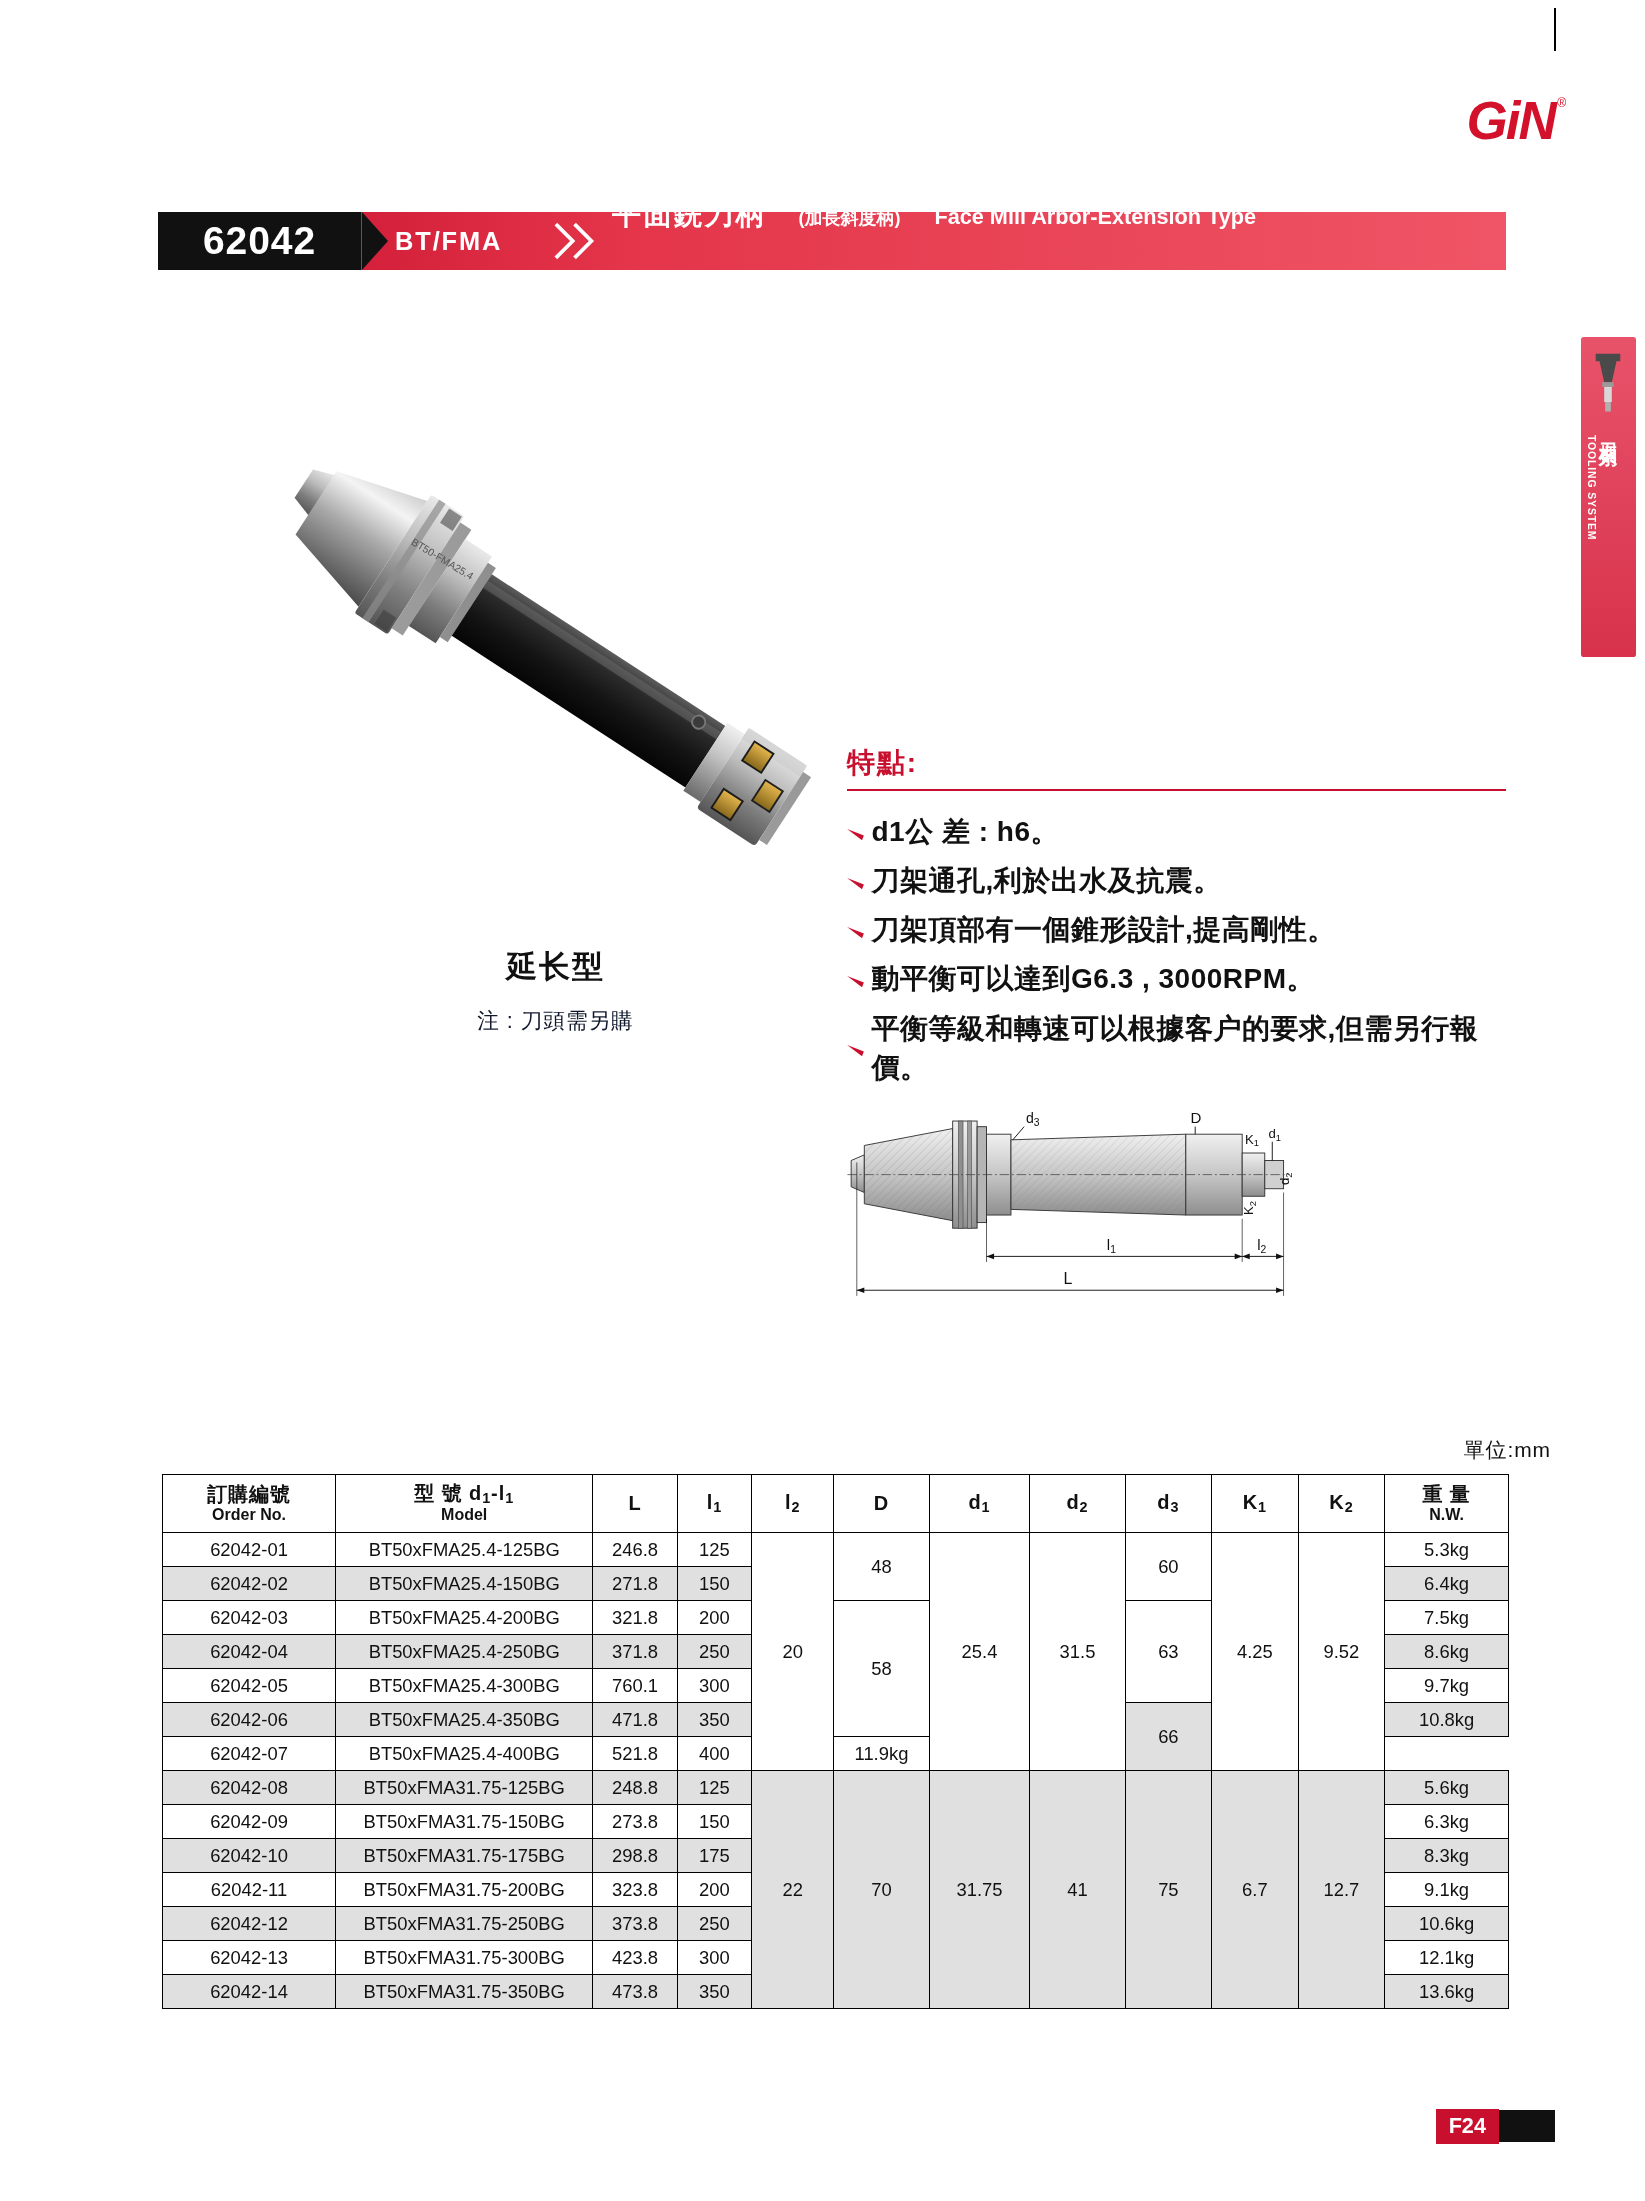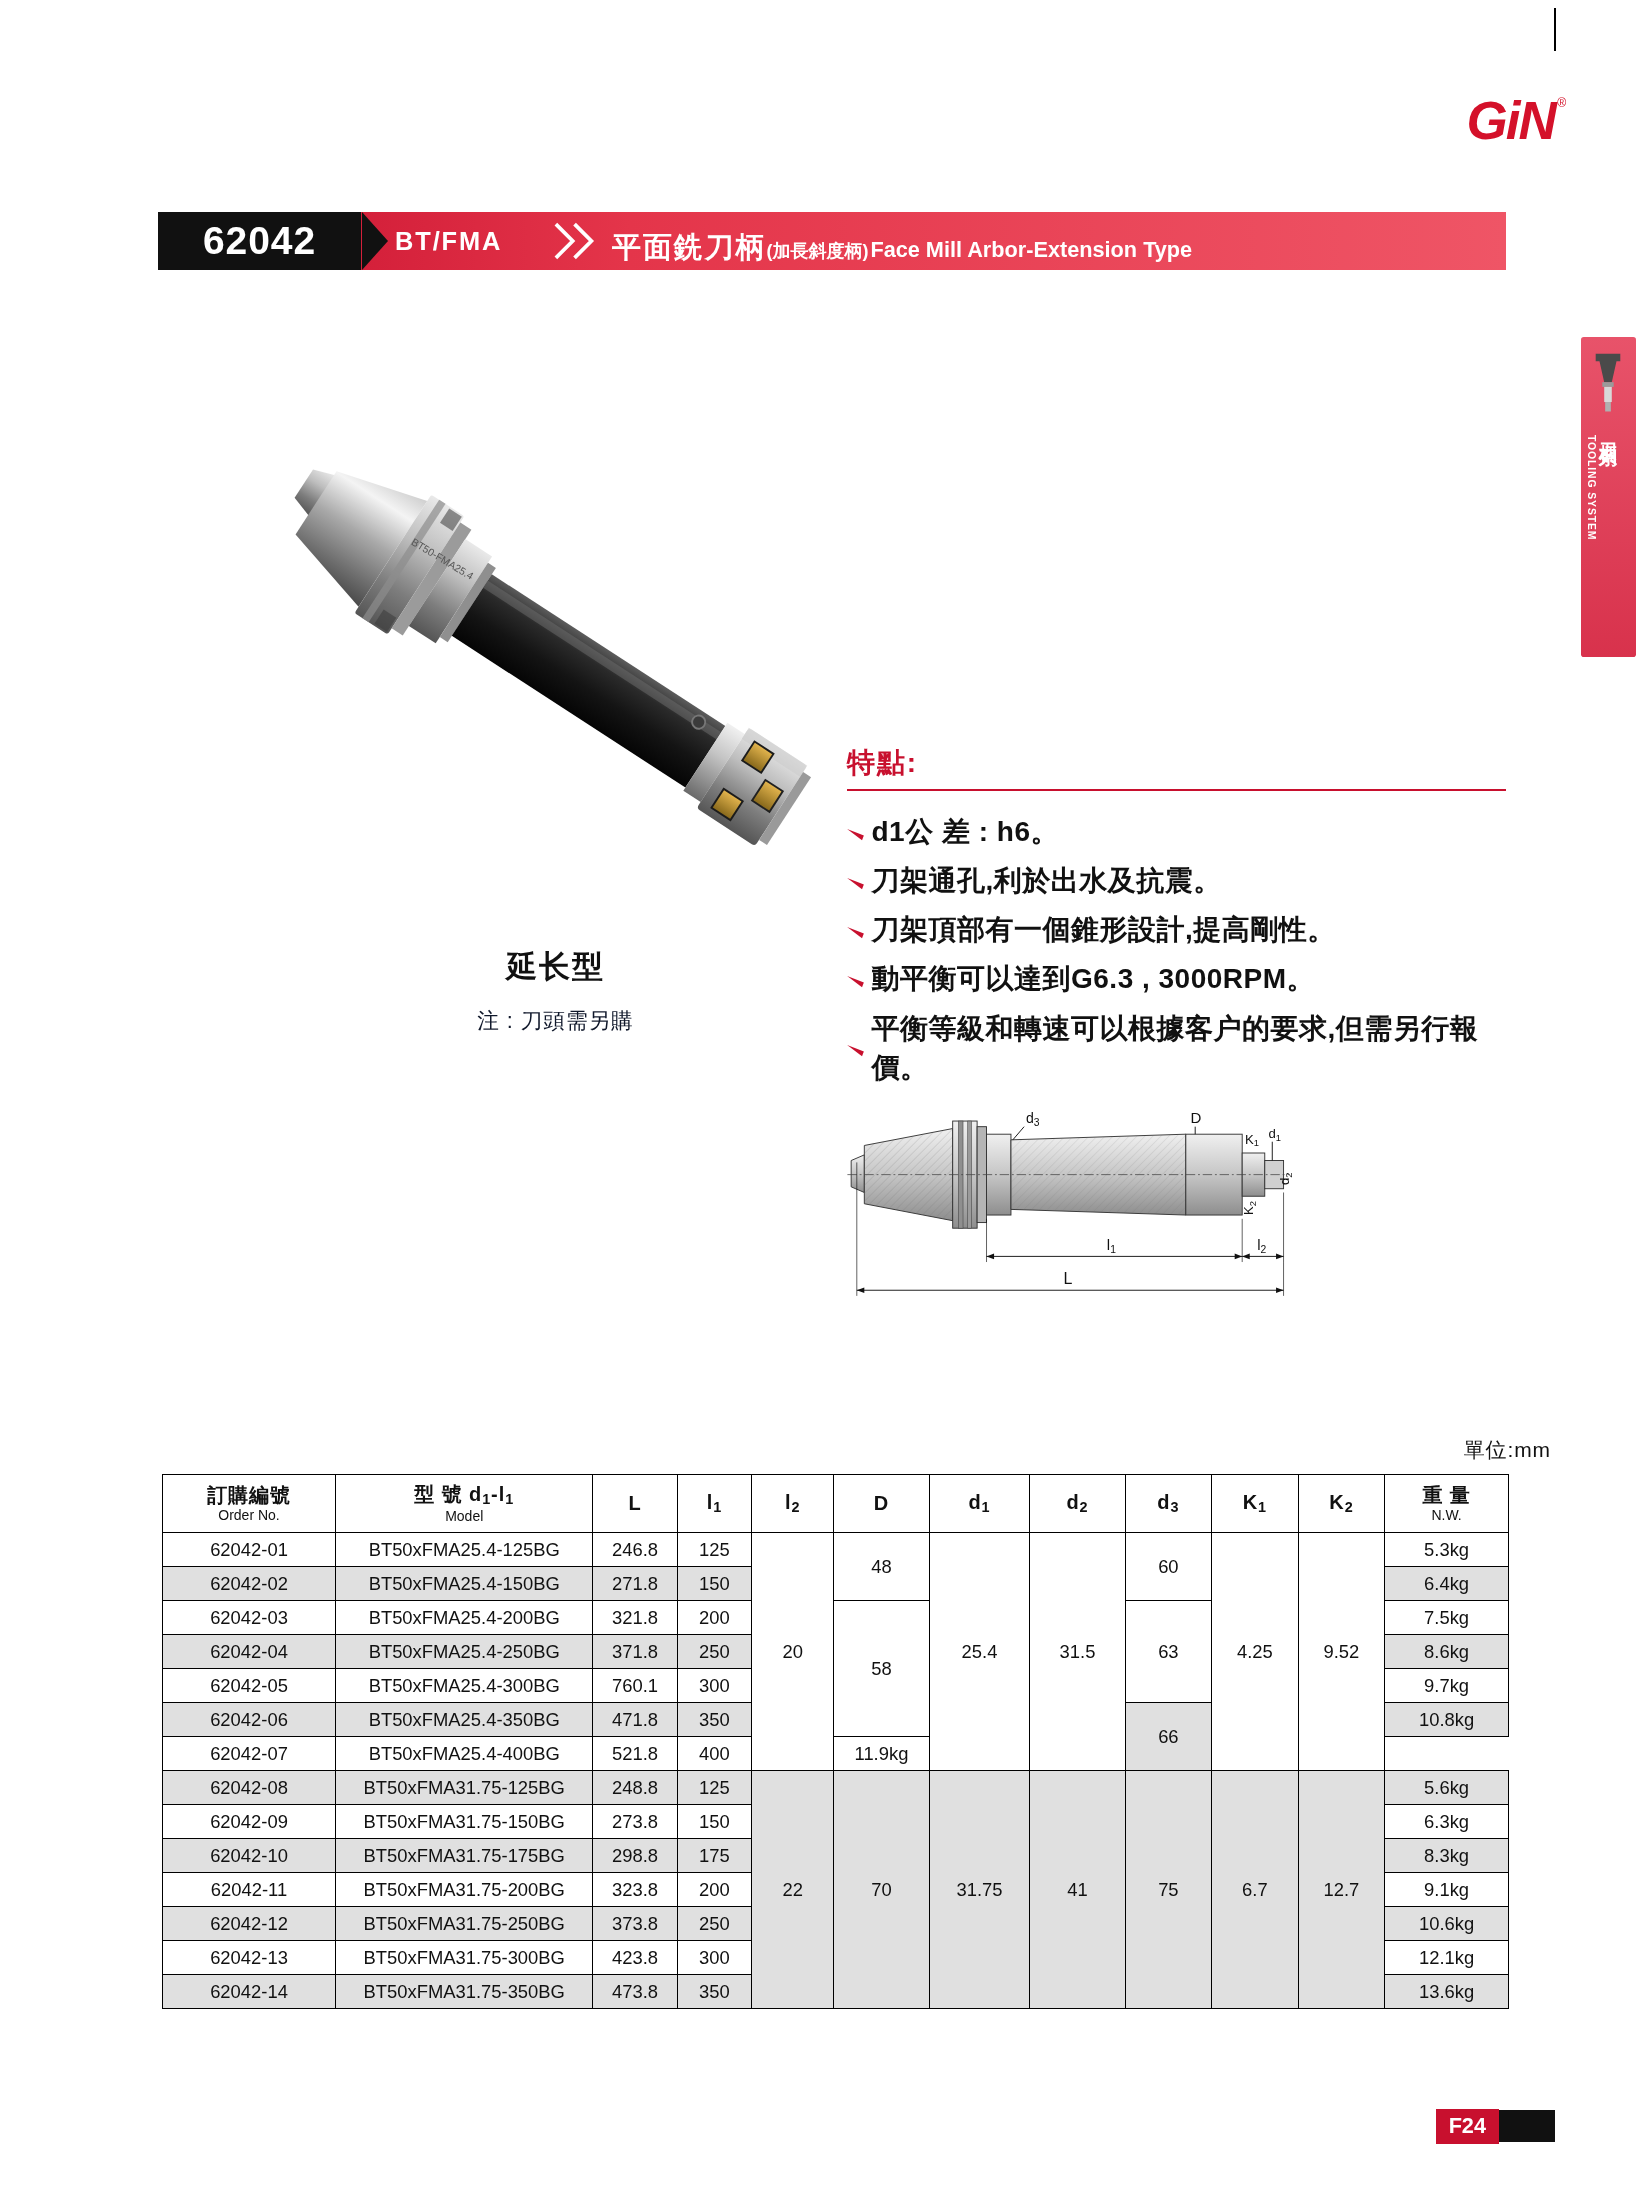--- a/index.html
+++ b/index.html
@@ -68,23 +68,24 @@
     position: absolute; top: 212px; left: 395px; height: 58px;
     display: flex; align-items: center;
     color: #fff; font-size: 25.4px; font-weight: bold; letter-spacing: 1.9px;
   }
   .chev {
     position: absolute; top: 212px; left: 554px; height: 58px;
     display: flex; align-items: center;
   }
   .chev svg { display: block; }
   .header-title {
-    position: absolute; top: 228px; left: 612px; height: 58px;
+    position: absolute; top: 195px; left: 612px; height: 58px;
     display: flex; align-items: baseline;
     color: #fff;
+    gap: 32px;
   }
   .header-title .cn { font-size: 29px; font-weight: bold; letter-spacing: 1.9px; }
   .header-title .cn-sm { font-size: 18px; font-weight: bold; }
   .header-title .en { font-size: 21.7px; font-weight: bold; margin-left: 1.9px; }
 
   
   .side-tab {
     position: absolute;
     top: 337px; right: 9.4px;
     width: 55px; height: 320px;
@@ -166,21 +167,21 @@
     border: 0.9px solid #000;
     text-align: center;
     vertical-align: middle;
     padding: 0;
     height: 34px;
     font-weight: normal;
   }
   table.spec thead th { height: 58px; font-weight: bold; }
   .th-two { line-height: 1.15; }
   .th-two .big { font-size: 20px; font-weight: bold; letter-spacing: 0.9px; }
-  .th-two .small { font-size: 14px; font-weight: normal; }
+  .th-two .small { font-size: 16px; font-weight: bold; }
   .col-order { width: 158px; font-weight: bold; }
   .col-model { width: 235px; }
   .shade { background: #e0e0e0; }
   .sub { font-size: 0.72em; vertical-align: -0.18em; }
 
   
   .footer {
     position: absolute; bottom: 58px; right: 90px;
     display: flex; align-items: center;
   }

